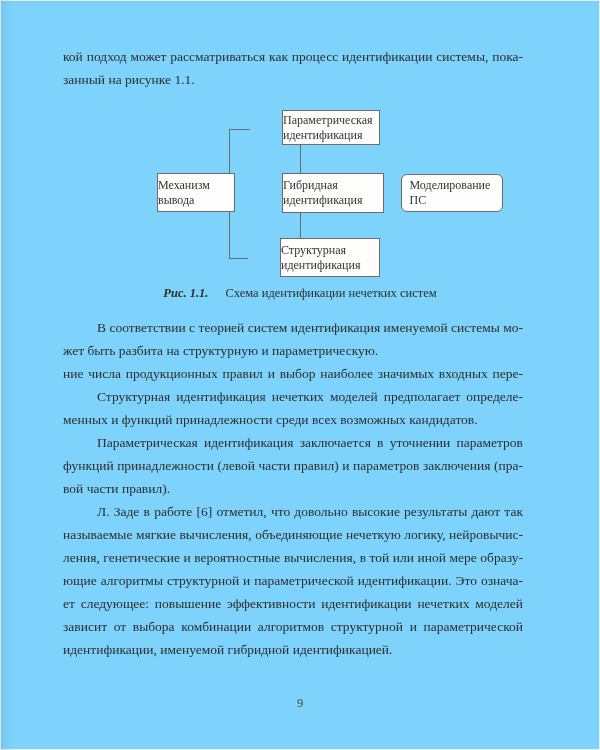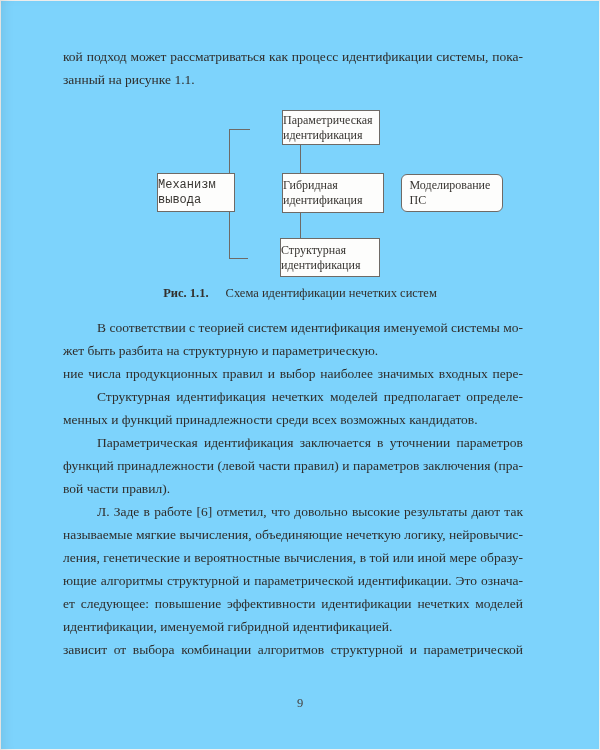--- a/index.html
+++ b/index.html
@@ -21,36 +21,36 @@
   .tline.last{text-align-last:left;}
   .tline.ind{text-indent:34px;}
   
   .figure{position:absolute;left:0;top:0;width:600px;height:0;}
   .fbox{
     position:absolute;border:1px solid #6e6a66;background:#fdfdfc;
     display:flex;align-items:center;justify-content:center;text-align:left;
     font-size:12px;line-height:15px;color:#383531;margin-left:32px;
   }
   .b-parametric{left:250px;top:110px;width:96px;height:33px;}
-  .b-inference {left:125px;top:173px;width:76px;height:37px;font-family:Liberation Mono, monospace;}
+  .b-inference {left:125px;top:173px;width:76px;height:37px;}
   .b-hybrid    {left:250px;top:173px;width:100px;height:38px;}
   .b-modeling  {left:369px;top:174px;width:100px;height:36px;border-radius:6px;}
   .b-structural{left:248px;top:238px;width:98px;height:37px;}
   .b-modeling span{display:inline-block;max-width:85px;}
   .cline{position:absolute;background:#6e6a66;}
   .trunk       {left:229px;top:129px;width:1px;height:129px;}
   .branch-top  {left:229px;top:129px;width:21px;height:1px;}
   .branch-mid  {left:201px;top:192px;width:28px;height:1px;}
   .branch-bot  {left:229px;top:258px;width:19px;height:1px;}
   .v-top       {left:300px;top:143px;width:1px;height:30px;}
   .v-bot       {left:300px;top:211px;width:1px;height:27px;}
   .h-right     {left:350px;top:192px;width:19px;height:1px;}
   
   .caption{position:absolute;left:0;top:286px;width:600px;text-align:center;font-size:12.5px;color:#33302d;}
-  .cap-label{font-weight:bold;margin-right:17px;}
+  .cap-label{font-weight:bold;margin-right:17px;font-style:italic;}
   .pagenum{position:absolute;left:0;top:696px;width:600px;text-align:center;font-size:12.5px;color:#45423f;}
 </style>
 </head>
 <body>
 
 <div class="page">
 
   <div class="textcol intro" id="intro-para">
       <div class="tline">кой подход может рассматриваться как процесс идентификации системы, пока-</div>
       <div class="tline last">занный на рисунке 1.1.</div>
@@ -100,20 +100,20 @@
         <div class="tline ind">Параметрическая идентификация заключается в уточнении параметров</div>
         <div class="tline">функций принадлежности (левой части правил) и параметров заключения (пра-</div>
         <div class="tline last">вой части правил).</div>
       </div>
       <div>
         <div class="tline ind">Л. Заде в работе [6] отметил, что довольно высокие результаты дают так</div>
         <div class="tline">называемые мягкие вычисления, объединяющие нечеткую логику, нейровычис-</div>
         <div class="tline">ления, генетические и вероятностные вычисления, в той или иной мере образу-</div>
         <div class="tline">ющие алгоритмы структурной и параметрической идентификации. Это означа-</div>
         <div class="tline">ет следующее: повышение эффективности идентификации нечетких моделей</div>
+        <div class="tline">зависит от выбора комбинации алгоритмов структурной и параметрической</div>
         <div class="tline last">идентификации, именуемой гибридной идентификацией.</div>
-        <div class="tline">зависит от выбора комбинации алгоритмов структурной и параметрической</div>
       </div>
     </div>
 
   <div class="pagenum">9</div>
 
 </div>
 
 </body></html>

